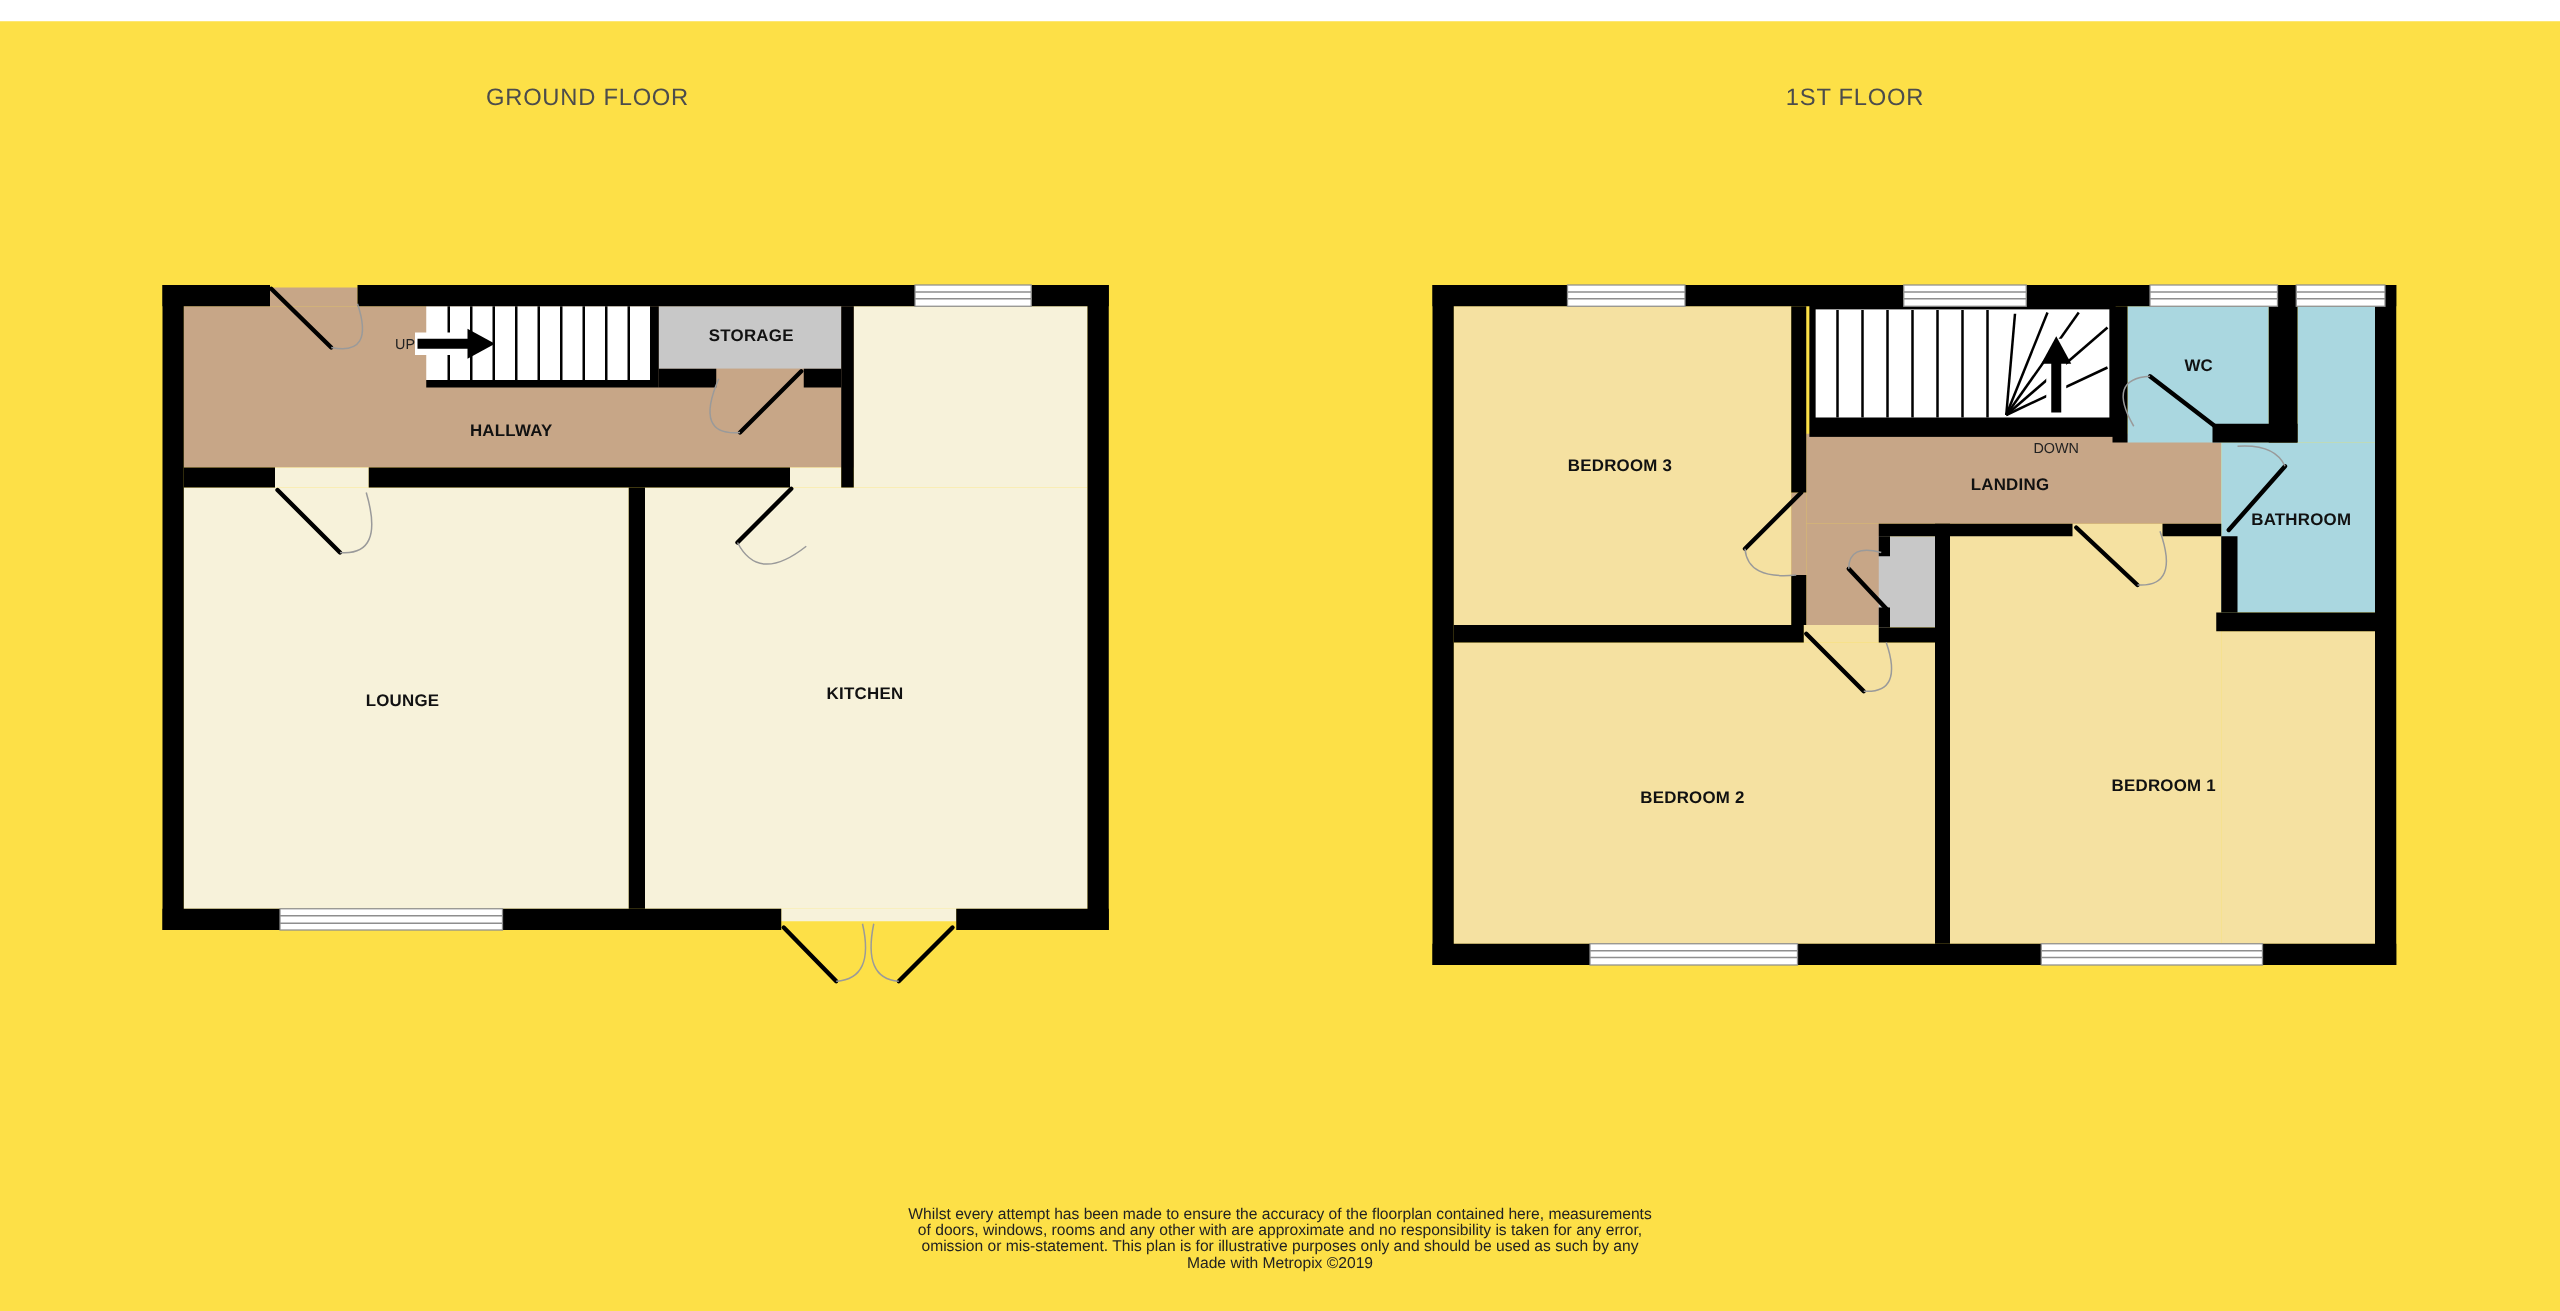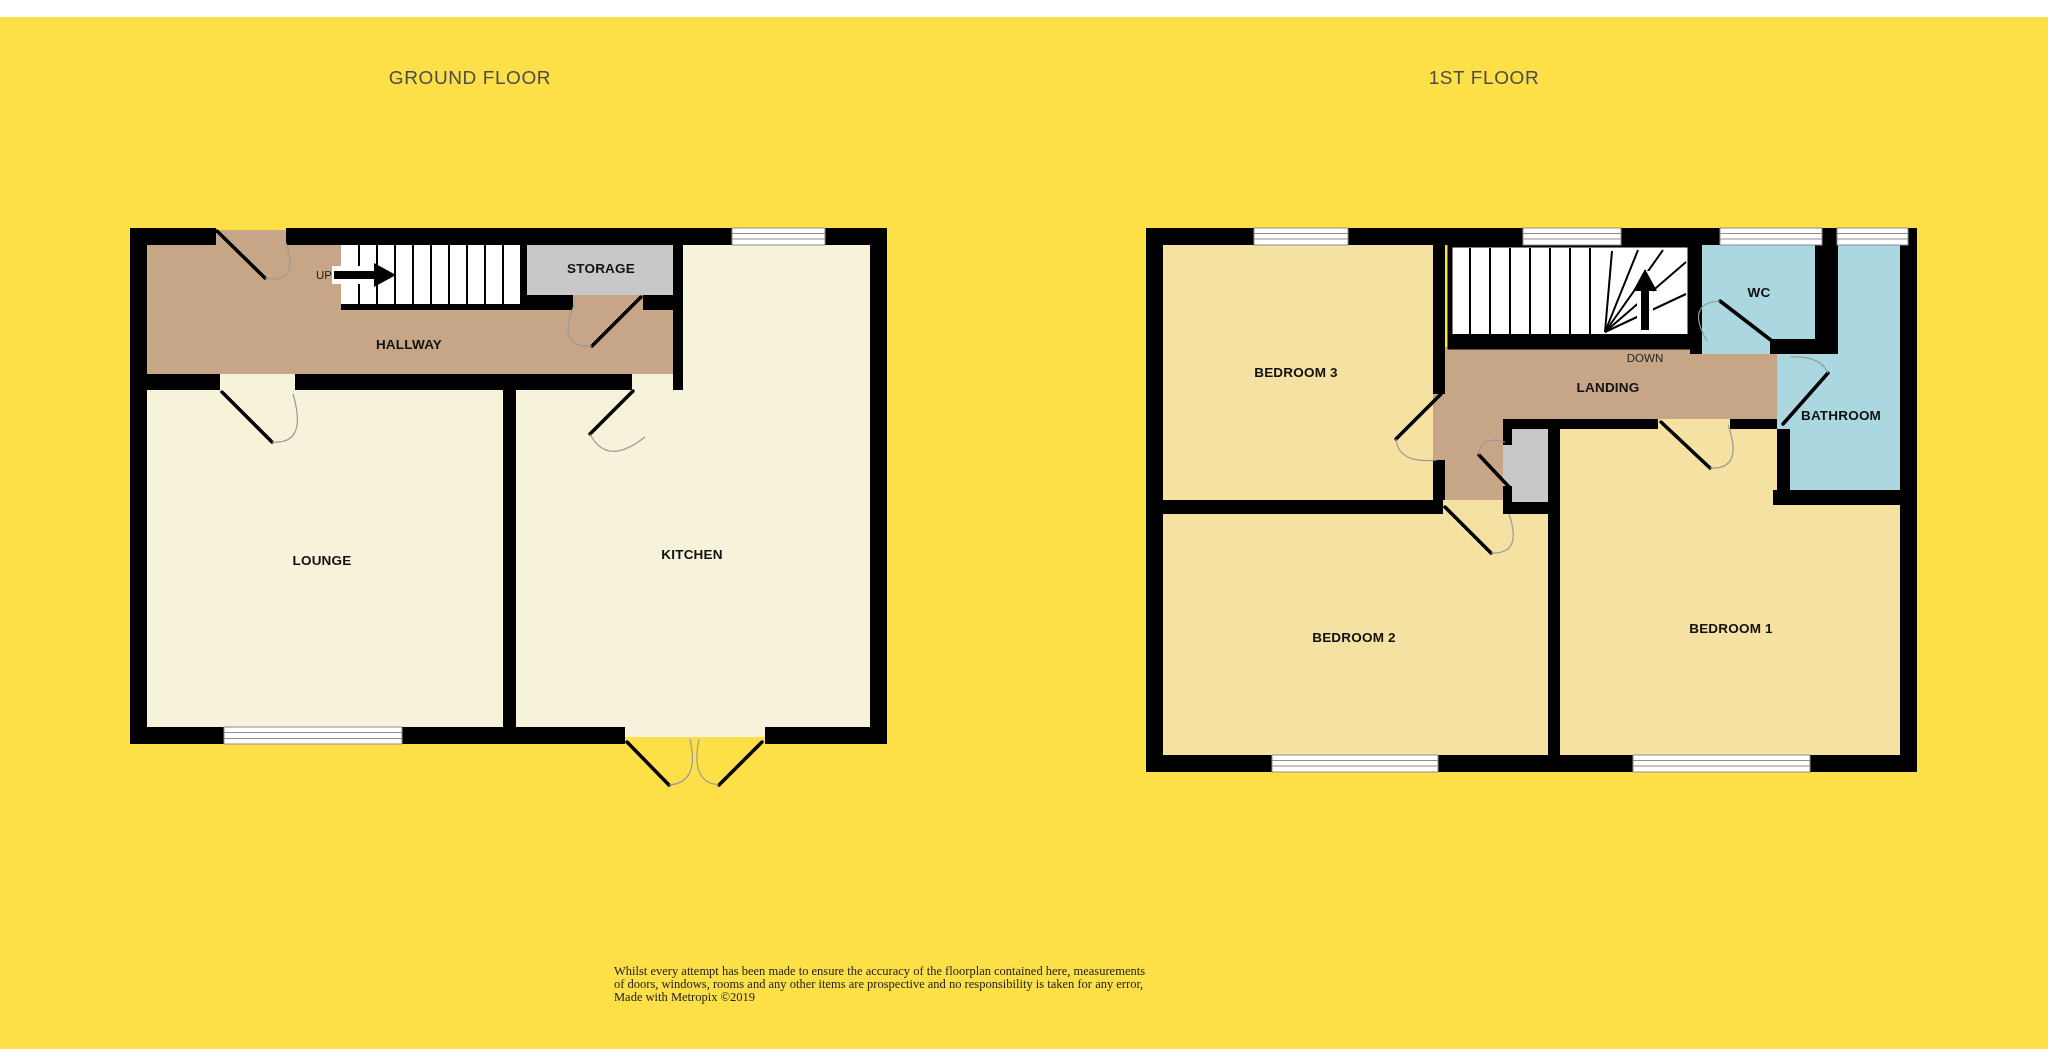--- a/index.html
+++ b/index.html
@@ -10,21 +10,21 @@
   .room-label{font-family:"Liberation Sans",sans-serif;font-size:13.5px;font-weight:bold;fill:#111;letter-spacing:.2px;}
   .stair-label{font-family:"Liberation Sans",sans-serif;font-size:11.5px;font-weight:500;fill:#222;}
   .wall{fill:#000;}
   .tread{stroke:#000;stroke-width:2;}
   .fanline{stroke:#000;stroke-width:2;}
   .win{fill:#fff;stroke:#8e8e8e;stroke-width:1;}
   .winline{stroke:#8e8e8e;stroke-width:1.2;}
   .door{stroke:#000;stroke-width:3.5;stroke-linecap:round;}
   .arc{stroke:#9a9a9a;stroke-width:1.2;fill:none;}
   .disclaimer{position:absolute;left:50%;top:948px;transform:translateX(-50%);width:820px;
-              font-size:12.5px;line-height:12.9px;color:#222;font-weight:500;font-family:Liberation Serif, serif;}
+              text-align:center;font-size:12.5px;line-height:12.9px;color:#222;font-weight:500;}
 </style>
 </head>
 <body>
 
 <div id="stage">
 <svg width="2048" height="1049" viewBox="0 0 2048 1049">
 
   <g>
     <text class="floor-title" x="470" y="67" text-anchor="middle">GROUND FLOOR</text>
 
@@ -245,16 +245,17 @@
     <text class="room-label" x="1608" y="375" text-anchor="middle">LANDING</text>
     <text class="room-label" x="1759" y="280" text-anchor="middle">WC</text>
     <text class="room-label" x="1841" y="403" text-anchor="middle">BATHROOM</text>
     <text class="room-label" x="1354" y="625" text-anchor="middle">BEDROOM 2</text>
     <text class="room-label" x="1731" y="616" text-anchor="middle">BEDROOM 1</text>
   </g>
 </svg>
 
   <div class="disclaimer">
     <div>Whilst every attempt has been made to ensure the accuracy of the floorplan contained here, measurements</div>
-    <div>of doors, windows, rooms and any other items are prospective and no responsibility is taken for any error,</div>
+    <div>of doors, windows, rooms and any other with are approximate and no responsibility is taken for any error,</div>
+    <div>omission or mis-statement. This plan is for illustrative purposes only and should be used as such by any</div>
     <div>Made with Metropix ©2019</div>
   </div>
 </div>
 
 </body></html>

